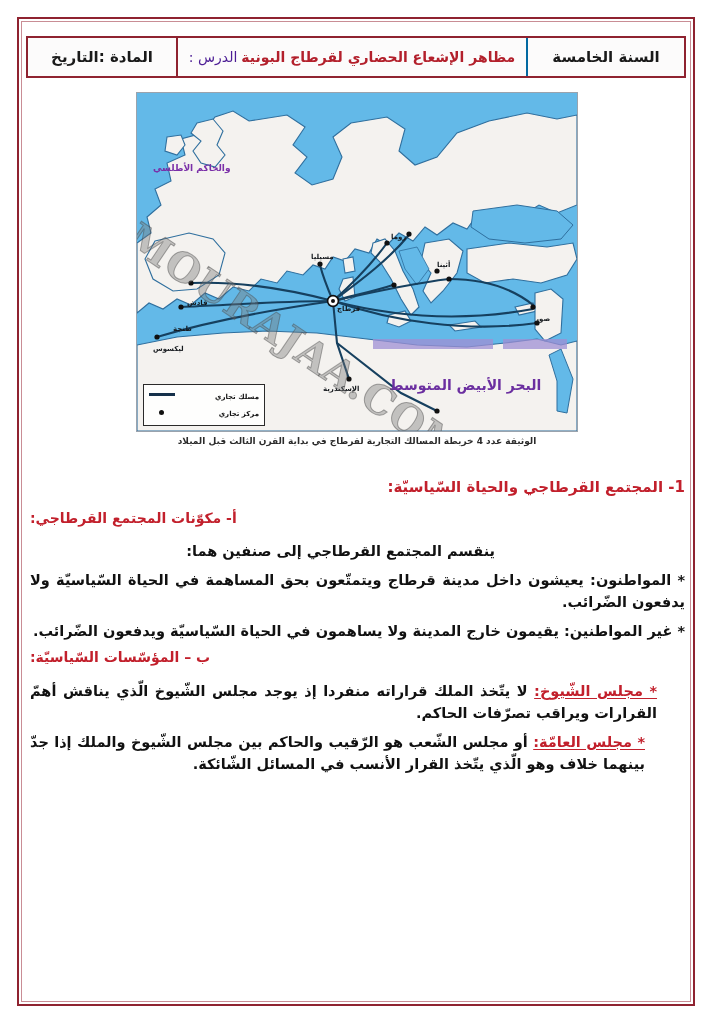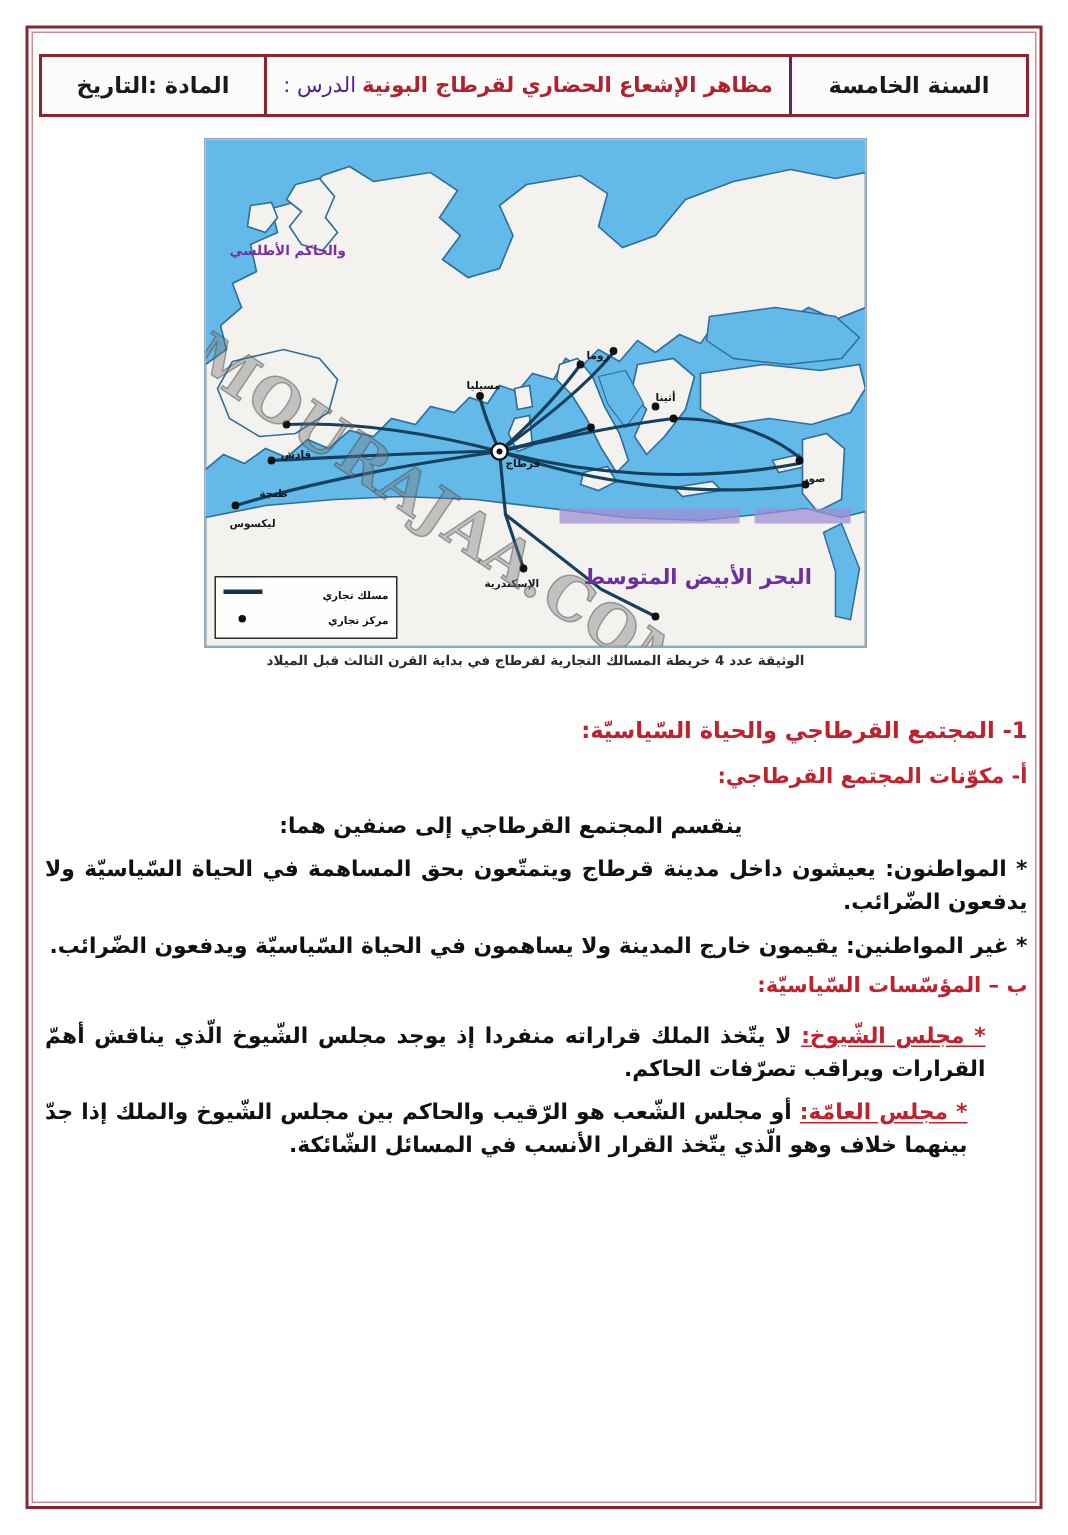--- a/index.html
+++ b/index.html
@@ -42,21 +42,21 @@
     display: flex;
     align-items: center;
     justify-content: center;
     height: 100%;
     padding: 0 6px;
     font-weight: bold;
     color: #1a1a1a;
     white-space: nowrap;
     overflow: hidden;
   }
-  .hdr-cell.left   { width: 158px; border-left: 2px solid #701a75; font-size: 15px; }
+  .hdr-cell.left   { width: 158px; border-left: 2px solid #0369a1; font-size: 15px; }
   .hdr-cell.middle { flex: 1 1 auto; border-left: 2px solid #8f2330; font-size: 14px; gap: 4px; }
   .hdr-cell.right  { width: 148px; font-size: 15px; }
   .lesson-label { color: #4c1d95; font-weight: normal; }
   .lesson-title { color: #b3202c; font-weight: bold; }
 
   
   #map-figure {
     position: absolute;
     left: 136px; top: 92px;
     width: 442px; height: 372px;
@@ -147,21 +147,21 @@
     font-size: 15px;
     font-weight: bold;
     text-align: right;
     margin: 0 0 13px 0;
     line-height: 1.25;
   }
   .heading-2 {
     color: #c2202c;
     font-size: 14px;
     font-weight: bold;
-    text-align: right;
+    text-align: left;
     margin: 0 0 13px 0;
     line-height: 1.25;
   }
   .para {
     color: #111111;
     font-size: 14.5px;
     font-weight: bold;
     line-height: 1.52;
     margin: 0 0 7px 0;
     text-align: justify;

